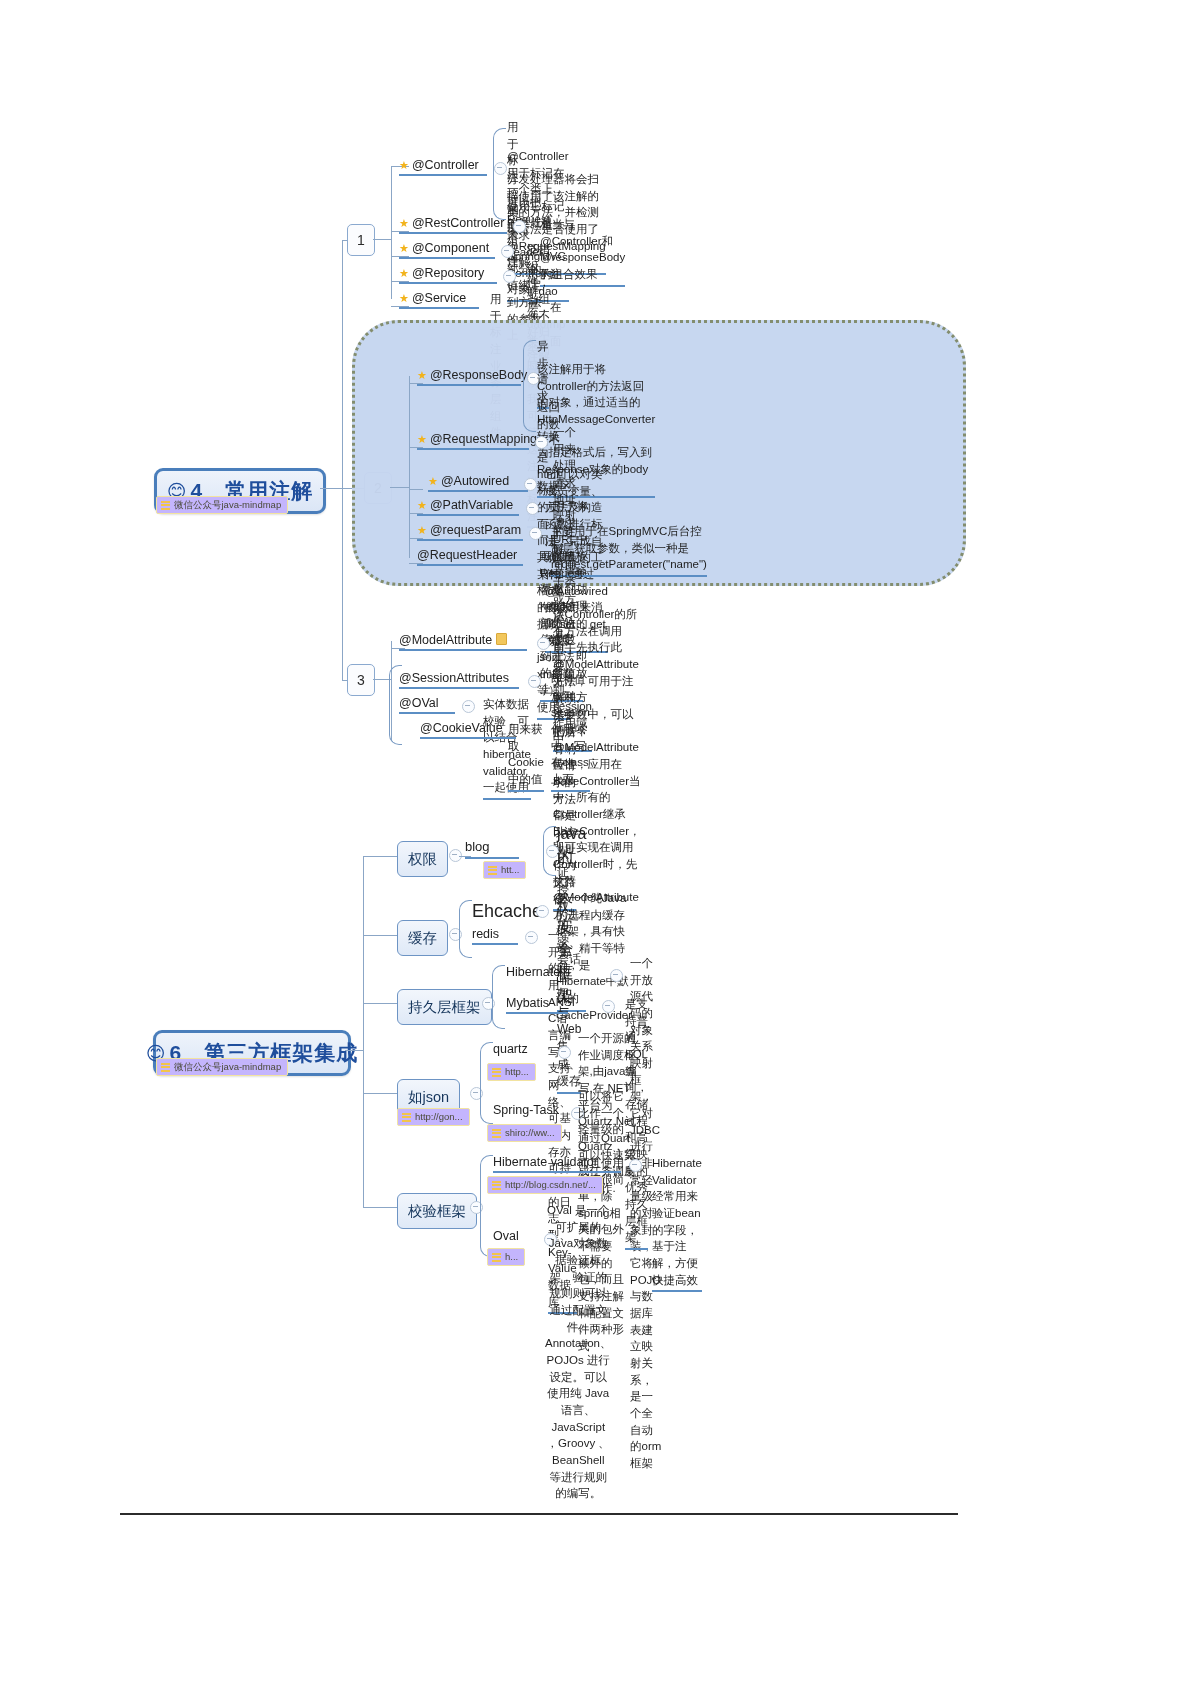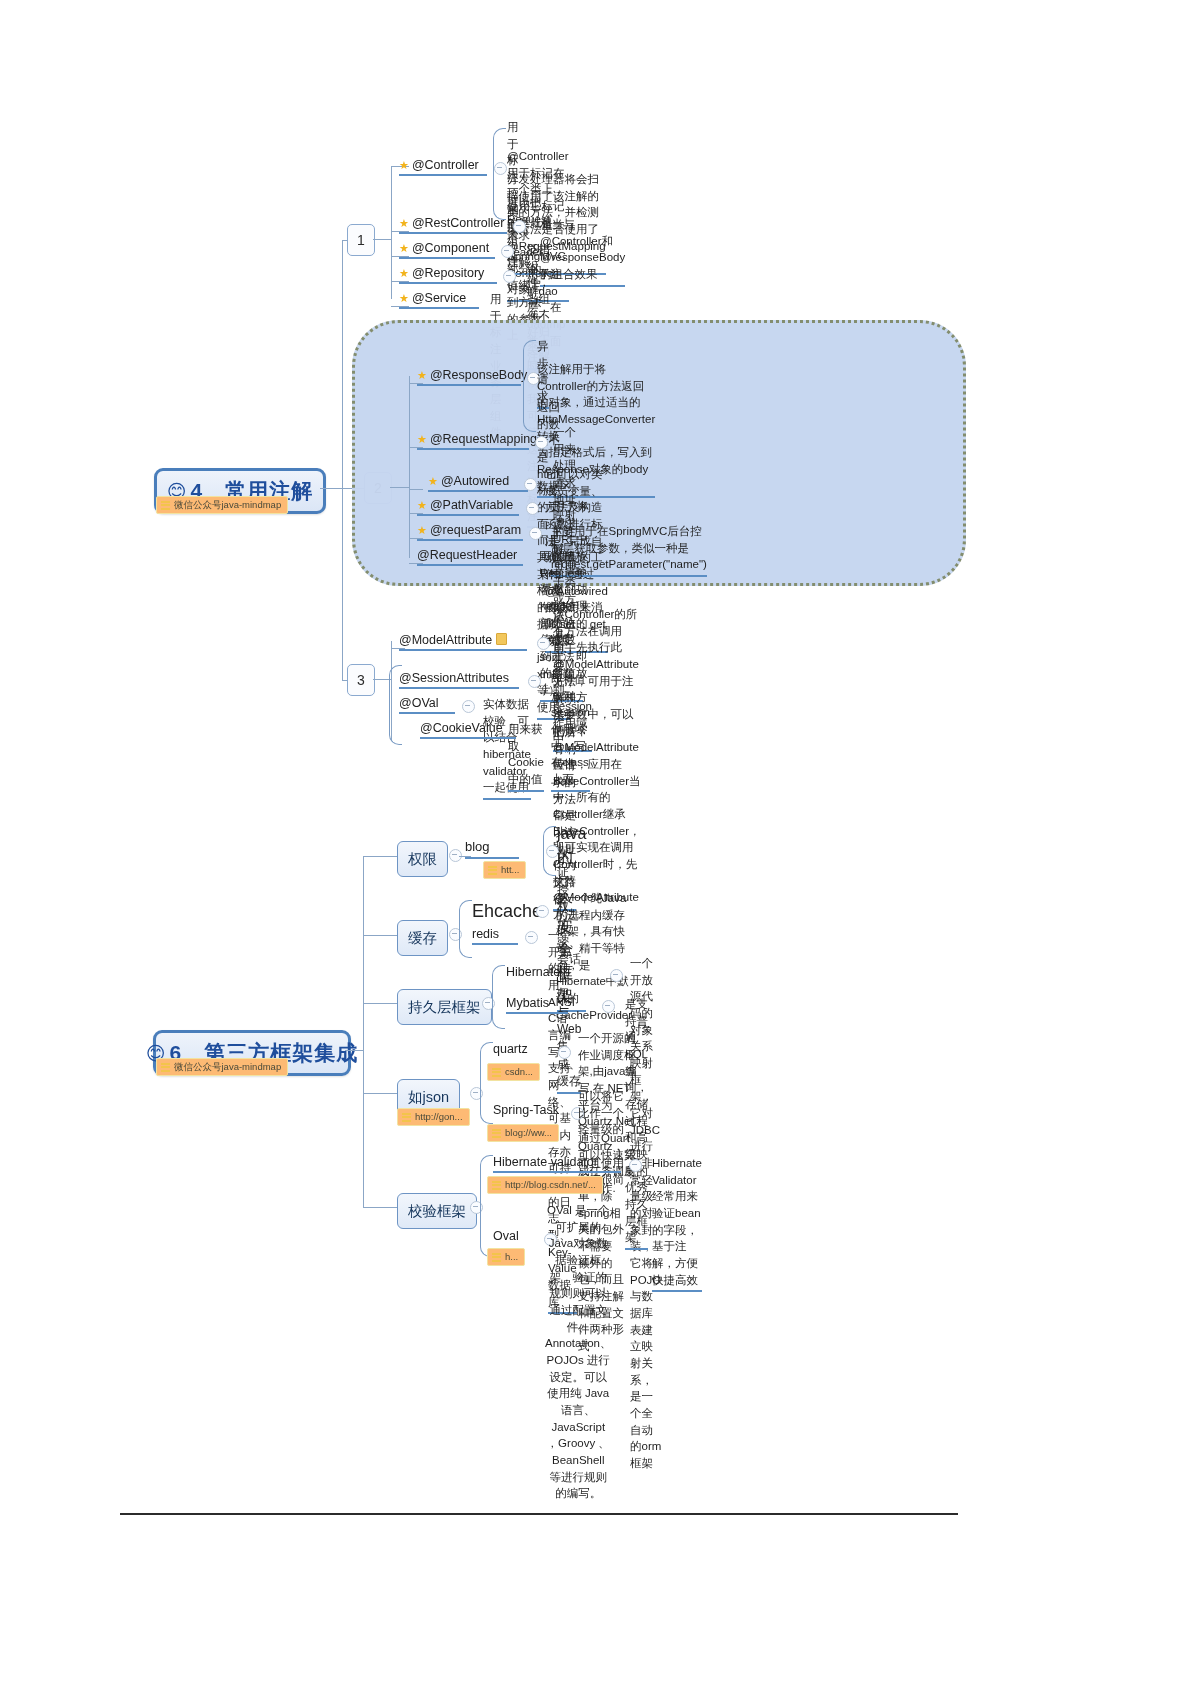--- a/index.html
+++ b/index.html
@@ -26,21 +26,21 @@
     font-size:21px;
     letter-spacing:1px;
     display:flex;align-items:center;justify-content:center;
     white-space:nowrap;
     box-shadow:0 1px 2px rgba(0,0,0,.12);
   }
   .root-node .emoji{font-size:19px;margin-right:3px;}
 
   .note-chip{
     position:absolute;
-    background:#fdba74;
+    background:#c4b5fd;
     border:1px solid #f2e3a0;
     border-radius:2px;
     font-size:9.5px;
     color:#4a4a3a;
     padding:3px 6px 3px 4px;
     display:flex;align-items:center;gap:4px;
     white-space:nowrap;
     line-height:1.1;
   }
   .note-chip .bars{
@@ -363,31 +363,31 @@
     </div>
     <div class="brace" style="left:480px;top:1042px;height:80px;"></div>
     <div class="topic" style="left:493px;top:1042px;width:56px;font-size:12.5px;">
       <span>quartz</span>
     </div>
     <div class="collapse" style="left:558px;top:1046px;"></div>
     <div class="ann" style="left:578px;top:1030px;">一个开源的作业调度框架,由java编写,在.NET平台为Quartz.Net,通过Quart可以快速完
 成任务调度的工作.</div>
     <div class="note-chip" style="left:487px;top:1063px;">
       <span class="bars"></span>
-      <span>csdn...</span>
+      <span>http...</span>
     </div>
     <div class="topic" style="left:493px;top:1103px;width:80px;font-size:12.5px;">
       <span>Spring-Task</span>
     </div>
     <div class="collapse" style="left:571px;top:1107px;"></div>
     <div class="ann" style="left:578px;top:1088px;">可以将它比作一个轻量级的Quartz，而且使用起来很简单，除spring相关的包外不需要
 额外的包，而且支持注解和配置文件两种形式</div>
     <div class="note-chip" style="left:487px;top:1124px;">
       <span class="bars"></span>
-      <span>blog://ww...</span>
+      <span>shiro://ww...</span>
     </div>
 
     <div class="box-node" style="left:397px;top:1193px;height:26px;">
       <span>校验框架</span>
     </div>
     <div class="collapse" style="left:470px;top:1201px;"></div>
     <div class="brace" style="left:480px;top:1155px;height:100px;"></div>
     <div class="topic ul" style="left:493px;top:1155px;width:128px;font-size:12.5px;">
       <span>Hibernate validator</span>
     </div>

